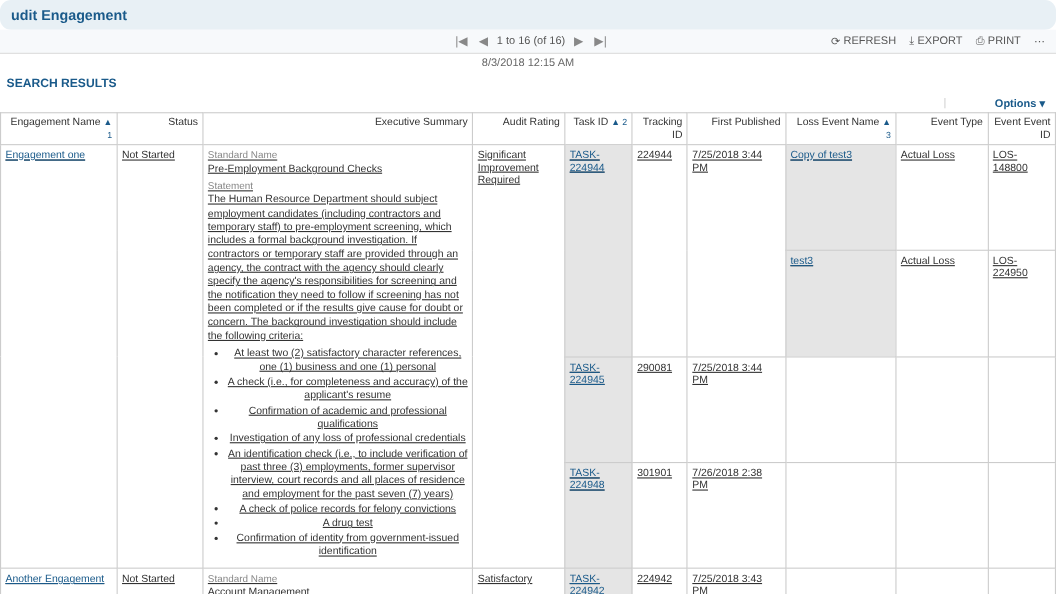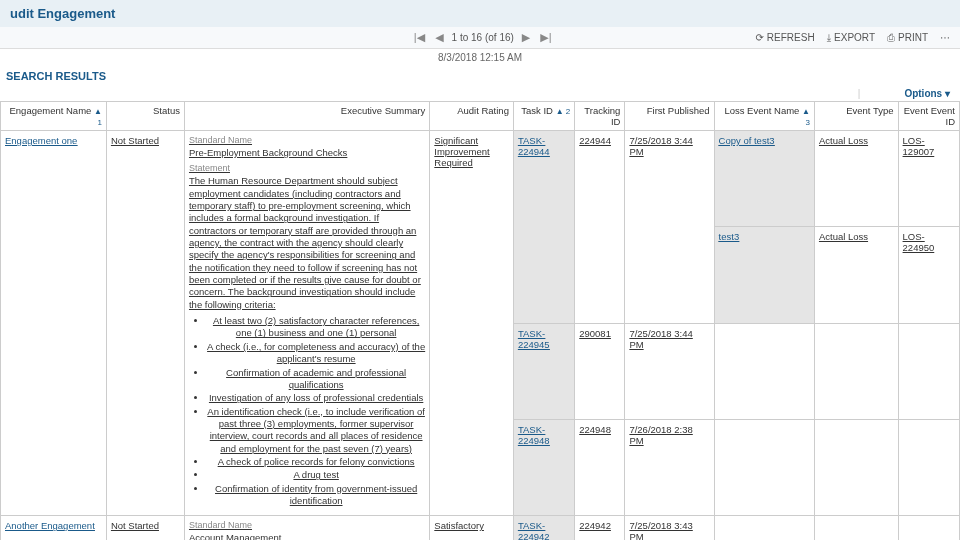--- a/index.html
+++ b/index.html
@@ -1,17 +1,17 @@
 <!DOCTYPE html>
 <html><head>
 <meta charset="utf-8">
 <style>
 * { box-sizing: border-box; margin: 0; padding: 0; }
 body { font-family: Arial, sans-serif; font-size: 10px; color: #333; background: #fff; }
-.header-bar { background: #e8f0f5; padding: 6px 10px; font-size: 13px; font-weight: bold; color: #1a5a8a; }
+.header-bar { background: #e8f0f5; padding: 6px 10px; font-size: 13px; font-weight: bold; color: #1a5a8a; border-radius: 10px; }
 .toolbar { display: flex; justify-content: space-between; align-items: center; padding: 4px 10px; background: #f7f9fb; border-bottom: 1px solid #ddd; }
 .pager { display: flex; align-items: center; gap: 6px; margin: 0 auto; font-size: 10px; color: #555; }
 .pager-btn { cursor: pointer; color: #888; font-size: 11px; padding: 0 2px; }
 .actions { display: flex; gap: 12px; font-size: 10px; }
 .action-link { color: #555; cursor: pointer; display: flex; align-items: center; gap: 3px; }
 .icon { display: inline-block; }
 .timestamp { text-align: center; font-size: 10px; color: #666; padding: 3px 0; }
 .section-title { font-size: 11px; font-weight: bold; color: #1a5a8a; padding: 4px 6px; }
 .options-row { display: flex; justify-content: flex-end; padding: 2px 10px; font-size: 10px; }
 .options-link { color: #1a5a8a; cursor: pointer; font-weight: bold; margin-left: 38px; }
@@ -122,38 +122,38 @@
             <li>A drug test</li>
             <li>Confirmation of identity from government-issued identification</li>
           </ul>
         </td>
         <td rowspan="4">Significant Improvement Required</td>
         <td rowspan="2" class="green-cell"><span class="link">TASK-224944</span></td>
         <td rowspan="2">224944</td>
         <td rowspan="2">7/25/2018 3:44 PM</td>
         <td class="green-cell"><span class="link">Copy of test3</span></td>
         <td>Actual Loss</td>
-        <td>LOS-129007</td>
+        <td>LOS-148800</td>
       </tr>
       <tr>
         <td class="green-cell"><span class="link">test3</span></td>
         <td>Actual Loss</td>
         <td>LOS-224950</td>
       </tr>
       <tr>
         <td rowspan="1" class="green-cell"><span class="link">TASK-224945</span></td>
         <td rowspan="1">290081</td>
         <td rowspan="1">7/25/2018 3:44 PM</td>
         <td class=""></td>
         <td></td>
         <td></td>
       </tr>
       <tr>
         <td rowspan="1" class="green-cell"><span class="link">TASK-224948</span></td>
-        <td rowspan="1">224948</td>
+        <td rowspan="1">301901</td>
         <td rowspan="1">7/26/2018 2:38 PM</td>
         <td class=""></td>
         <td></td>
         <td></td>
       </tr>
       <tr>
         <td rowspan="2"><span class="link">Another Engagement</span></td>
         <td rowspan="2">Not Started</td>
         <td rowspan="2" class="summary">
           <div class="summary-label">Standard Name</div>

